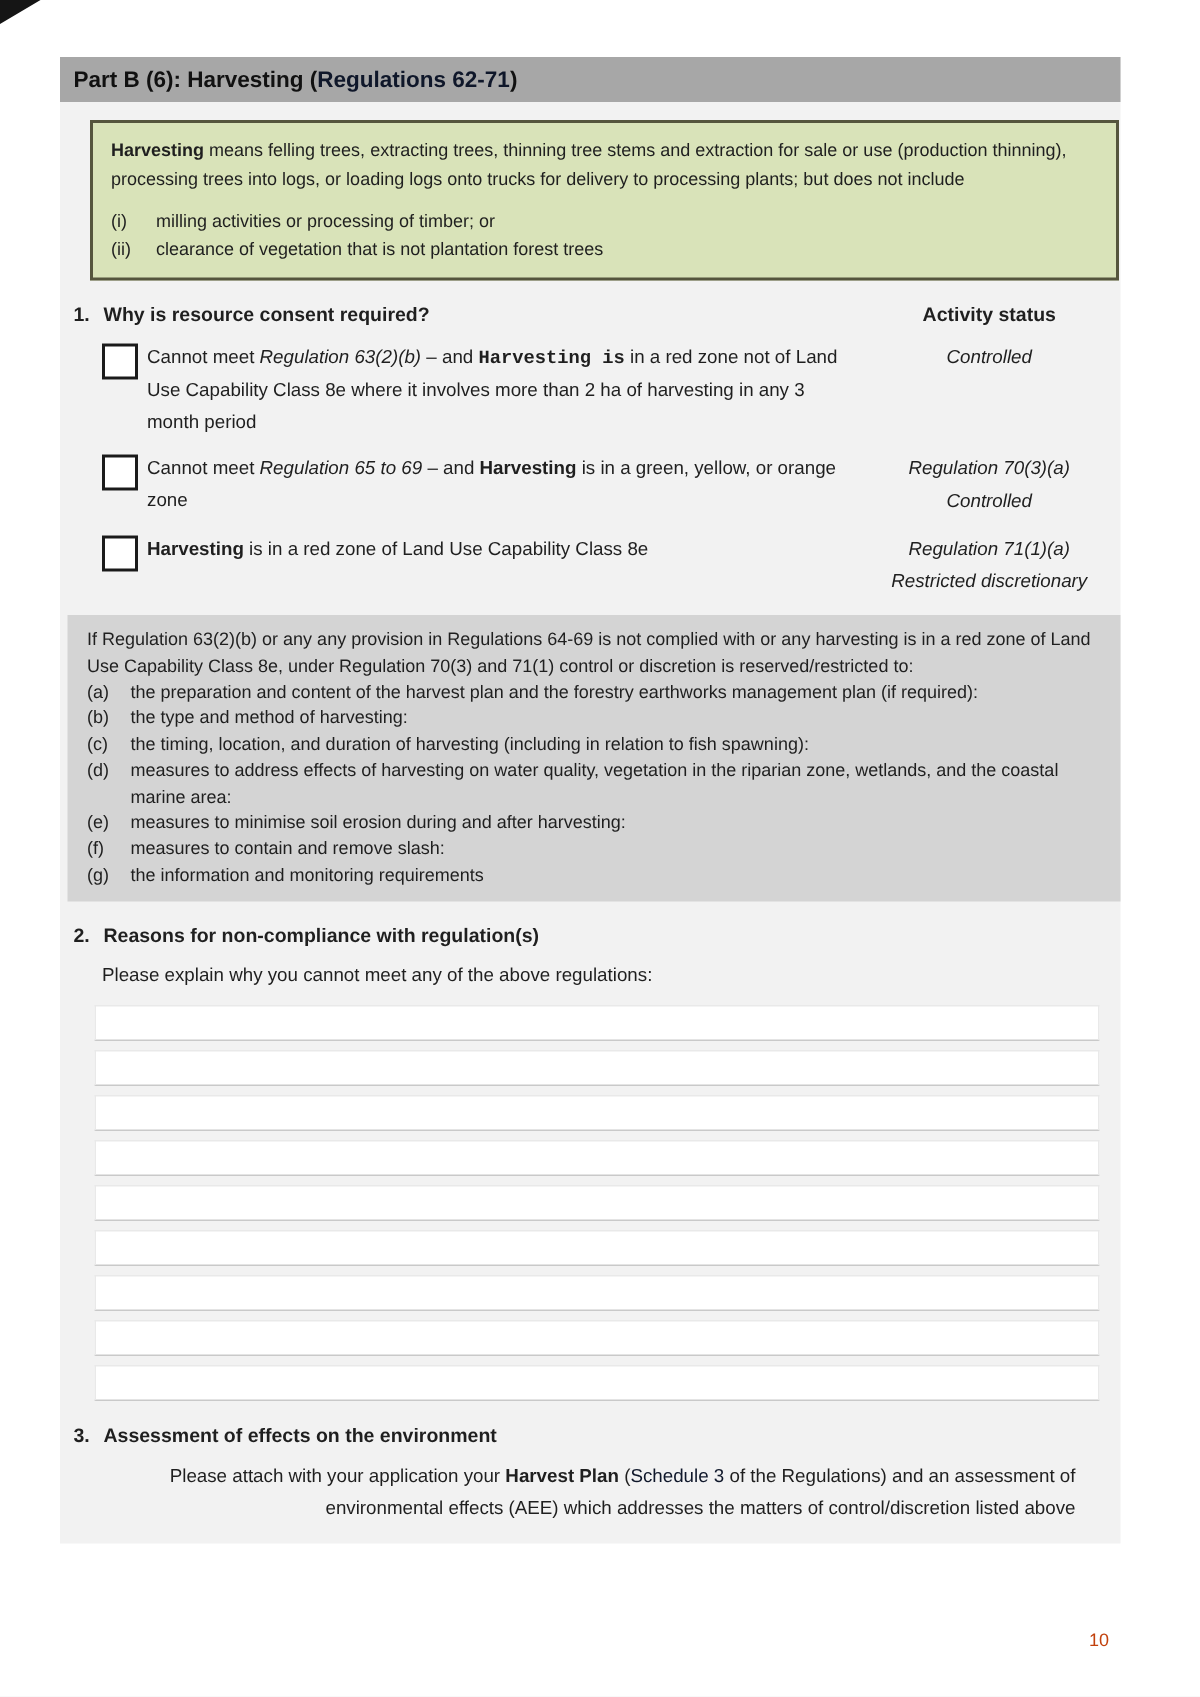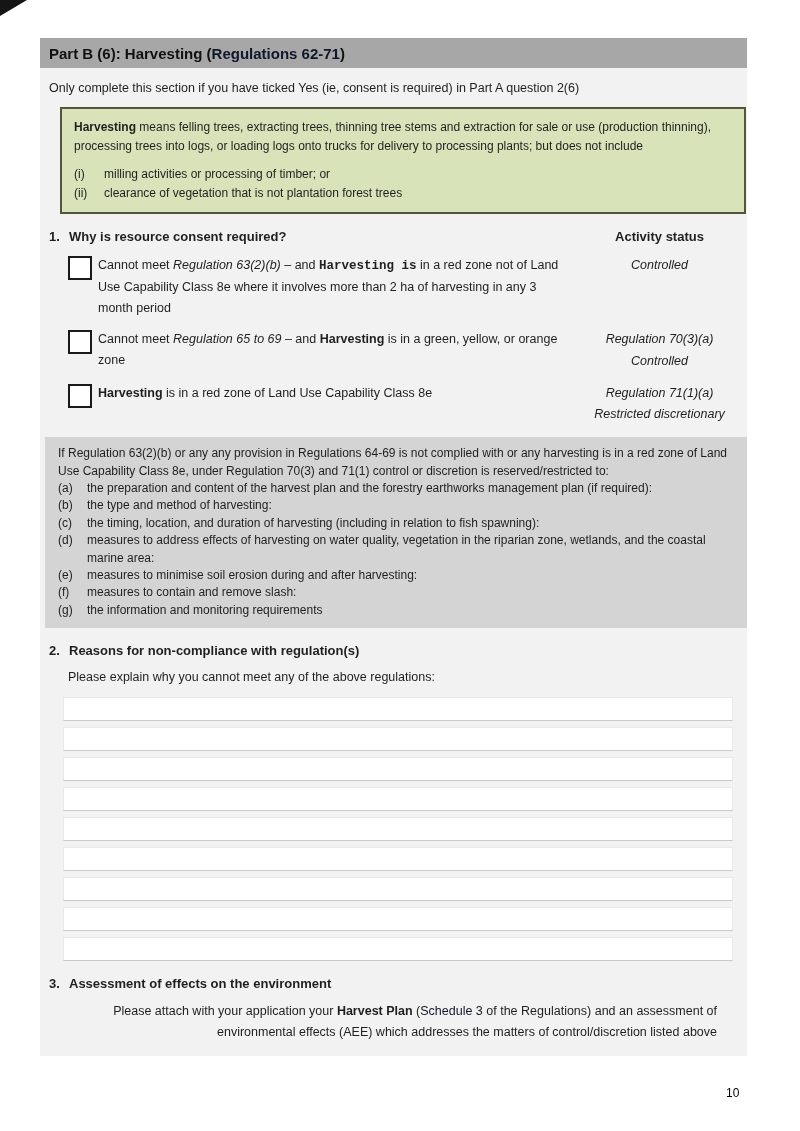--- a/index.html
+++ b/index.html
@@ -48,36 +48,35 @@
   .ctrl-item .label{width:29px;flex:0 0 29px;}
   .ctrl-item .txt{flex:1;}
   .prompt-line{margin:12px 9px 0 28px;}
   .answer-lines{margin:13px 14px 0 23px;}
   .answer-line{
     display:block;width:100%;box-sizing:border-box;height:24px;margin-bottom:6px;
     background:#ffffff;border:1px solid #e9e9e9;border-bottom:1px solid #c9c9c9;
     font-family:"Liberation Sans",sans-serif;font-size:12.5px;padding:2px 6px;outline:none;
   }
   .para{margin:10px 30px 0 28px;line-height:1.65;text-align:right;}
-  .page-number{position:absolute;left:726px;top:1086px;font-size:12px;color:#000000;}
+  .page-number{position:absolute;left:726px;top:1086px;font-size:12px;color:#c2410c;}
 </style>
 </head>
 <body>
 
 <div class="corner-fold"></div>
 
 <div class="panel">
 
   <div class="header-bar">
     <span>Part B (6): Harvesting (</span>
       <span class="blue-link">Regulations 62-71</span>
       <span>)</span>
   </div>
 
-  <div class="intro-line">Only complete this section if you have ticked Yes (ie, consent is required) in Part A question 2(6)</div>
 
   <div class="def-box">
     <div><span style="font-weight: bold;">Harvesting</span><span> means felling trees, extracting trees, thinning tree stems and extraction for sale or use (production thinning), processing trees into logs, or loading logs onto trucks for delivery to processing plants; but does not include</span></div>
     <div class="def-items">
 
         <div class="def-item">
           <span class="label">(i)</span>
           <span>milling activities or processing of timber; or</span>
         </div>
 

